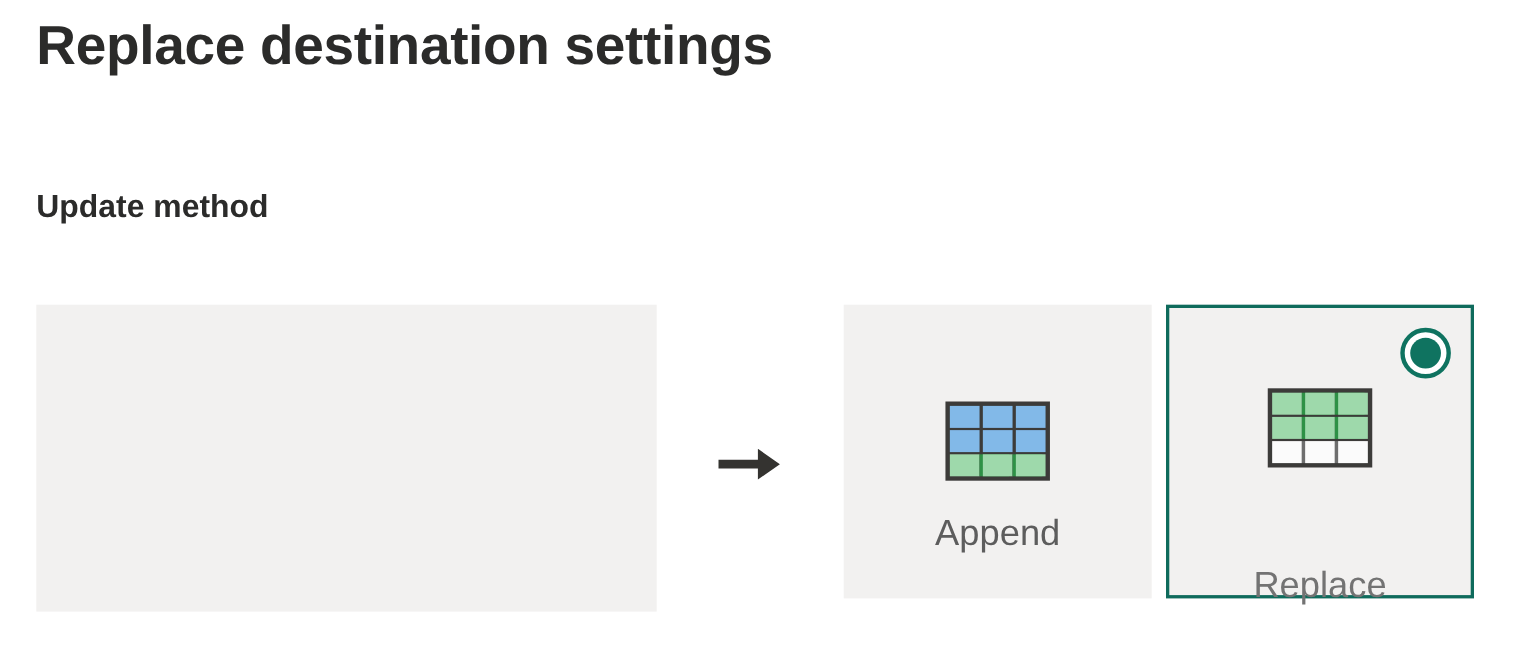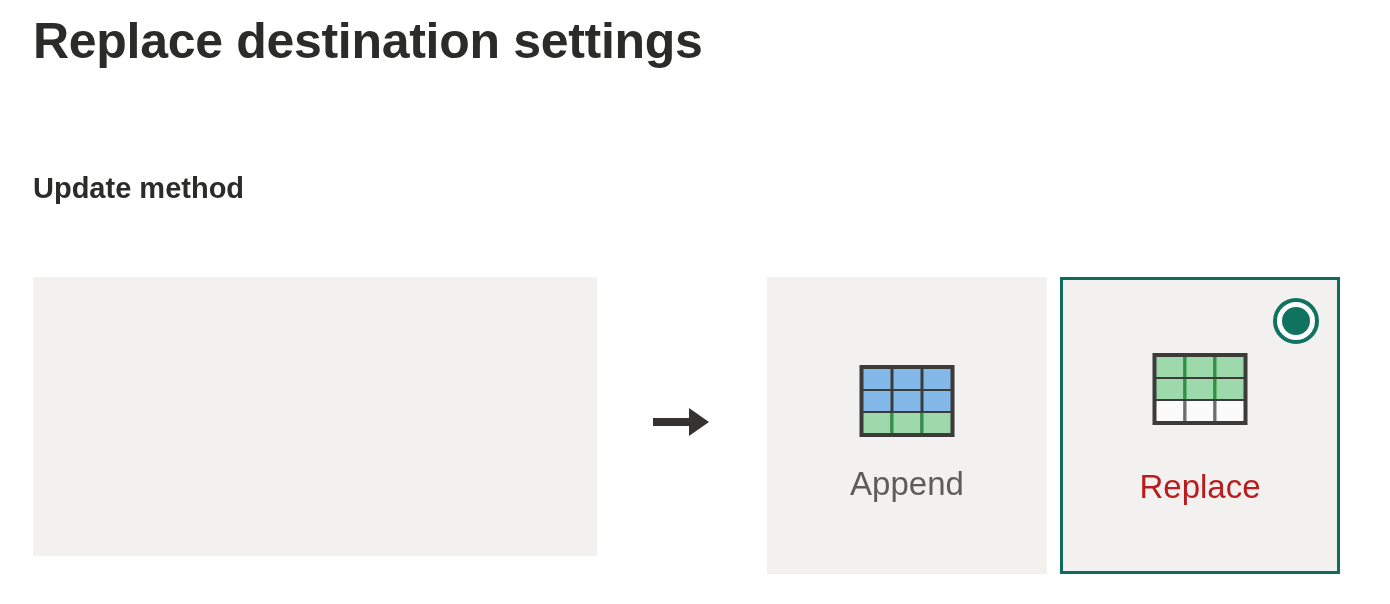--- a/index.html
+++ b/index.html
@@ -61,21 +61,21 @@
     align-items: center;
     justify-content: center;
     color: #343330;
   }
   .arrow-sep svg { display: block; }
 
   .option-card {
     position: absolute;
     top: 277px;
     width: 280px;
-    height: 297px;
+    height: 267px;
     background: #f2f1f0;
     box-sizing: border-box;
   }
   .option-card.append { left: 767px; }
   .option-card.replace {
     left: 1060px;
     border: 3px solid #0f6b5c;
   }
 
   .radio-mark {
@@ -169,21 +169,21 @@
   .card-label {
     position: absolute;
     left: 0;
     right: 0;
     top: 188px;
     text-align: center;
     font-size: 33px;
     white-space: nowrap;
   }
   .option-card.append .card-label { color: #5d5d5d; }
-  .option-card.replace .card-label { color: #b91c1c; }
+  .option-card.replace .card-label { color: #737373; margin-top: 45px; }
 </style>
 </head>
 <body>
 
 <div class="page-title">Replace destination settings</div>
 
 <div class="section-title">Update method</div>
 
 <div class="source-panel">
 

